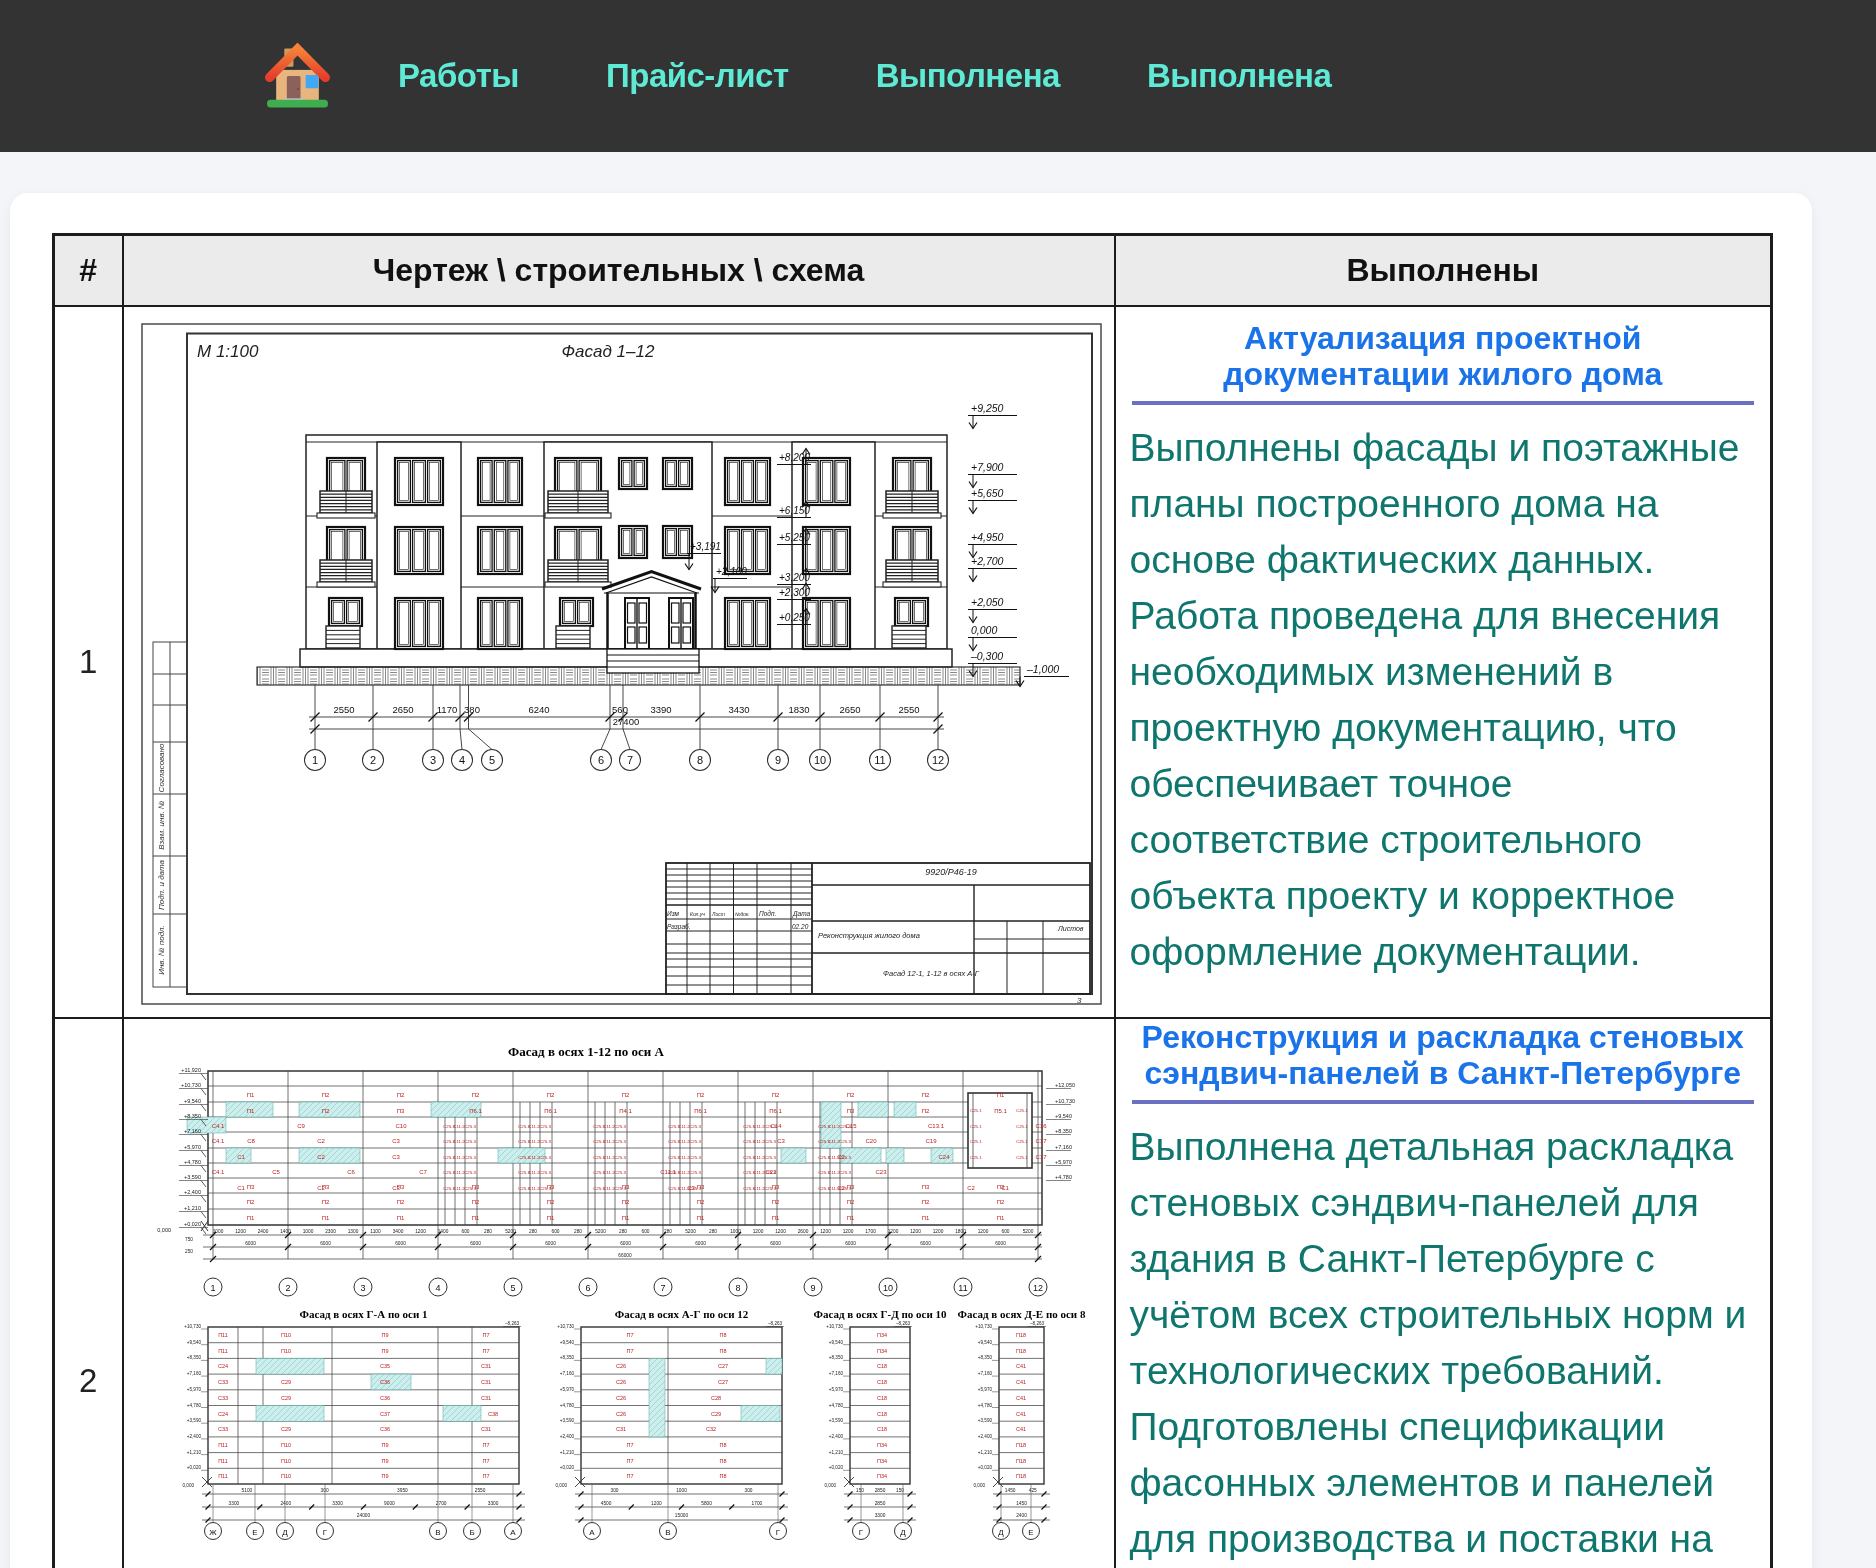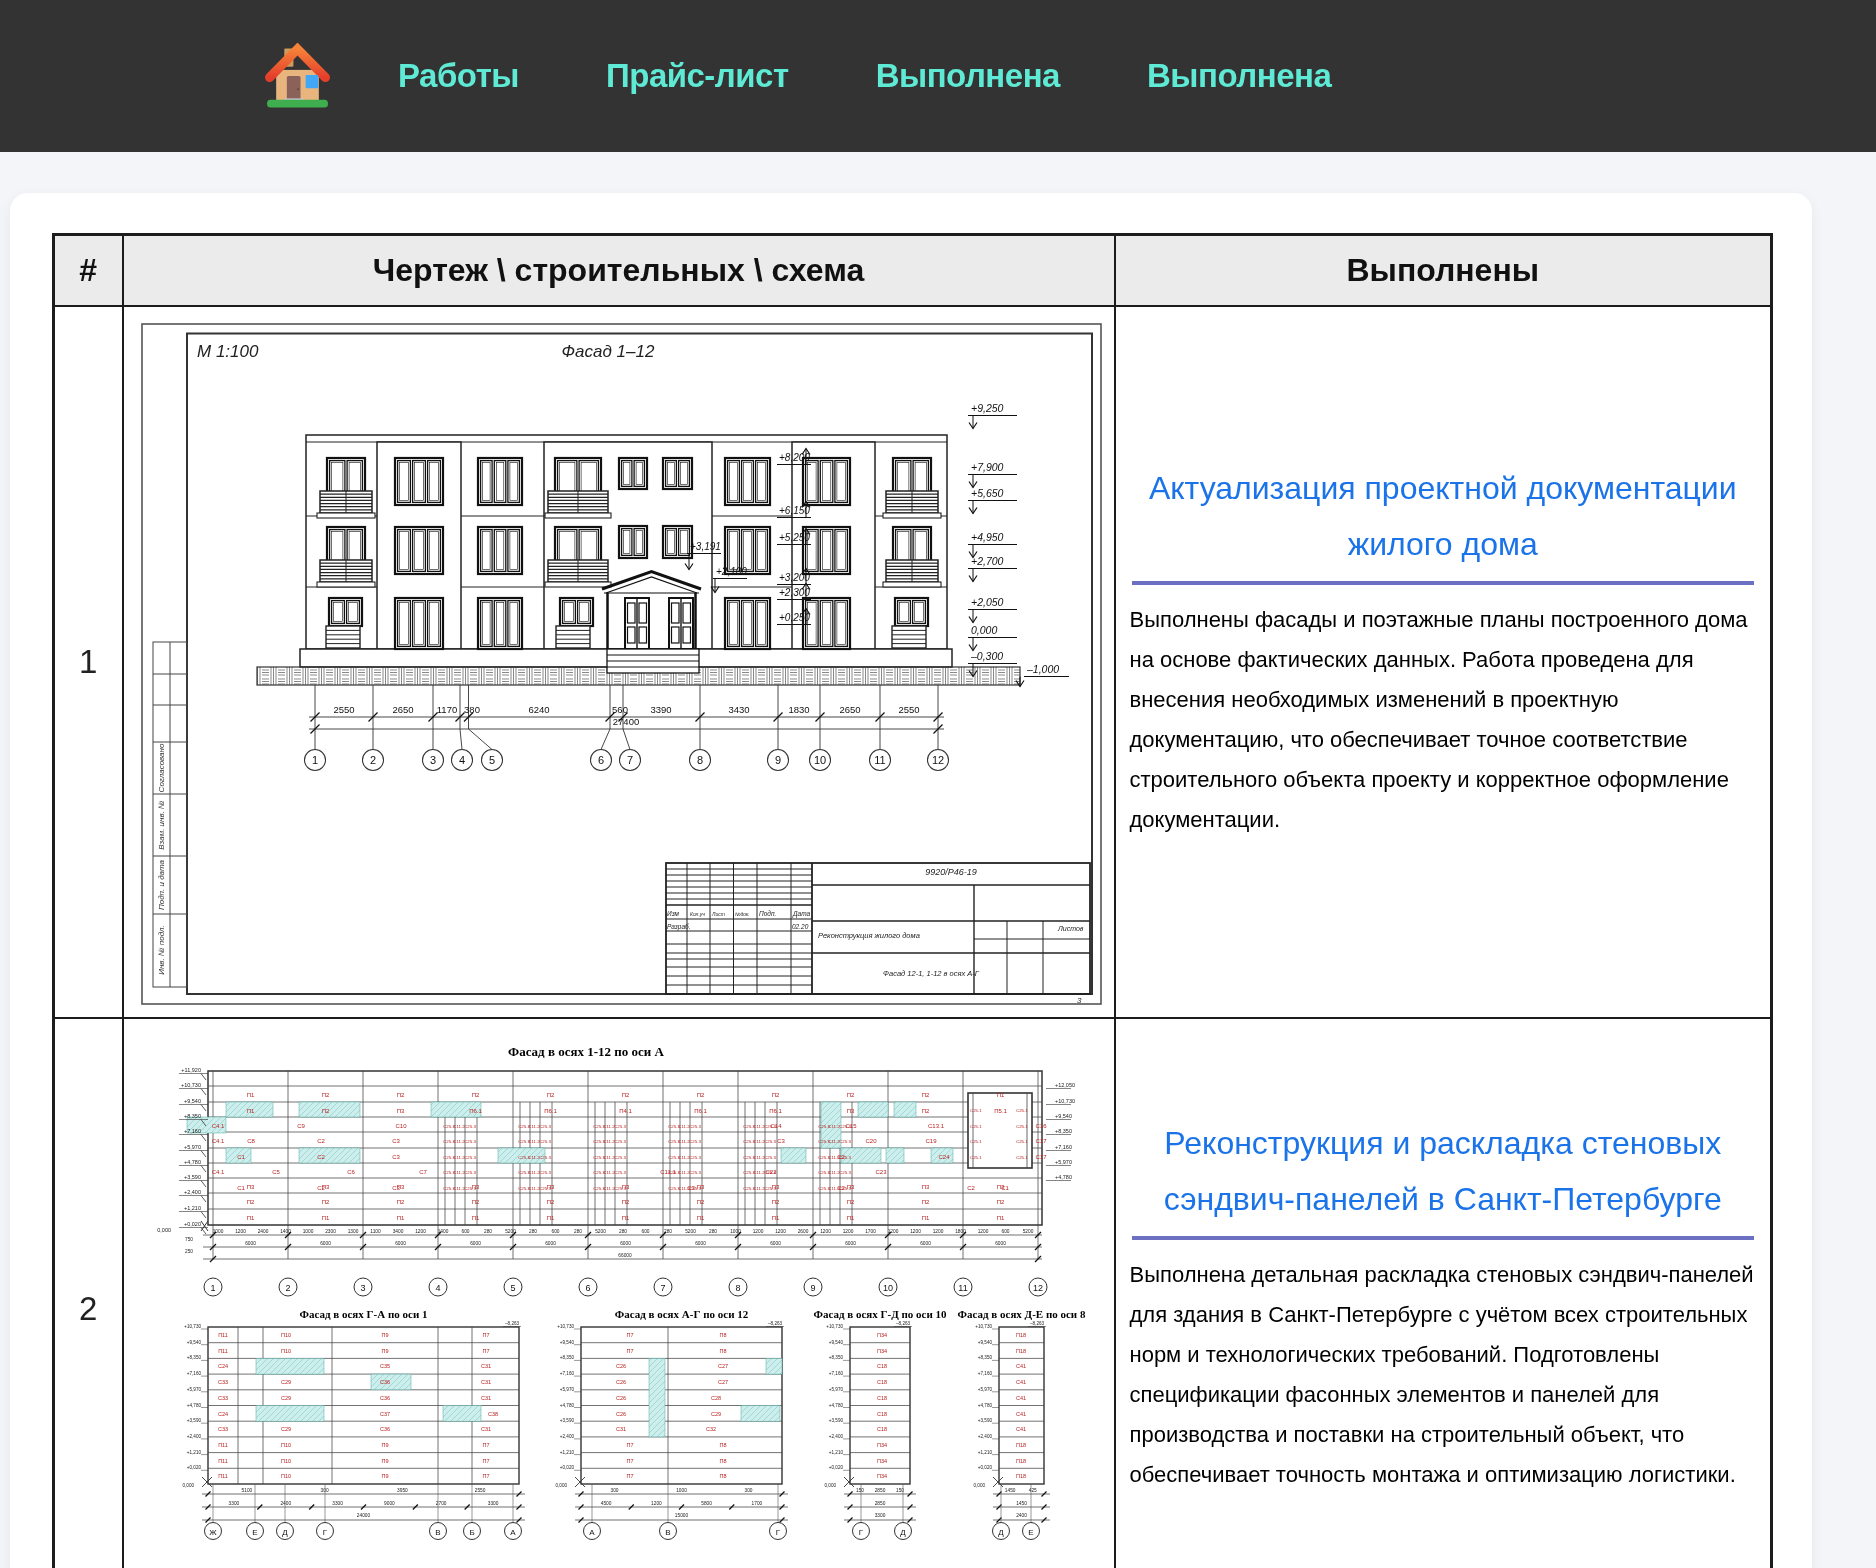--- a/index.html
+++ b/index.html
@@ -10,23 +10,23 @@
 .card{background:#fff;margin:41px 64px 0 10px;border-radius:18px;box-shadow:0 4px 14px rgba(0,0,0,.06);padding:40px 0 60px 42px}
 table{border-collapse:collapse;width:1718px;table-layout:fixed;border:3px solid #1c1c1c}
 th,td{border:2px solid #1c1c1c;vertical-align:middle}
 th{background:#ebebeb;height:71px;font-size:32px;color:#111}
 td.num{text-align:center;font-size:33px;color:#222}
 td.draw{padding:16px 0 10px 17px;vertical-align:top}
 td.draw svg{display:block}
 td.desc{padding:0 14px}
 td.d1{padding-bottom:24px}
 td.d2{padding-bottom:8px}
-.dt{color:#1a73e8;font-weight:normal;font-size:32px;line-height:56px;text-align:center;margin:0 2px}
+.dt{color:#1a73e8;font-weight:bold;font-size:32px;line-height:36px;text-align:center;margin:0 2px}
 .dhr{border:none;border-top:4px solid #6b70c2;margin:9px 2px 15px 2px}
-.db{font-size:22px;line-height:40px;color:#000000}
+.db{font-size:39px;line-height:56px;color:#0f766e}
 </style></head>
 <body>
 <header>
 <svg class="logo" viewBox="0 0 64 64">
 <defs>
 <linearGradient id="lgroof" x1="0" y1="0" x2="0" y2="1">
 <stop offset="0" stop-color="#f58238"></stop>
           <stop offset="1" stop-color="#e43e2b"></stop>
 </linearGradient>
 </defs>

